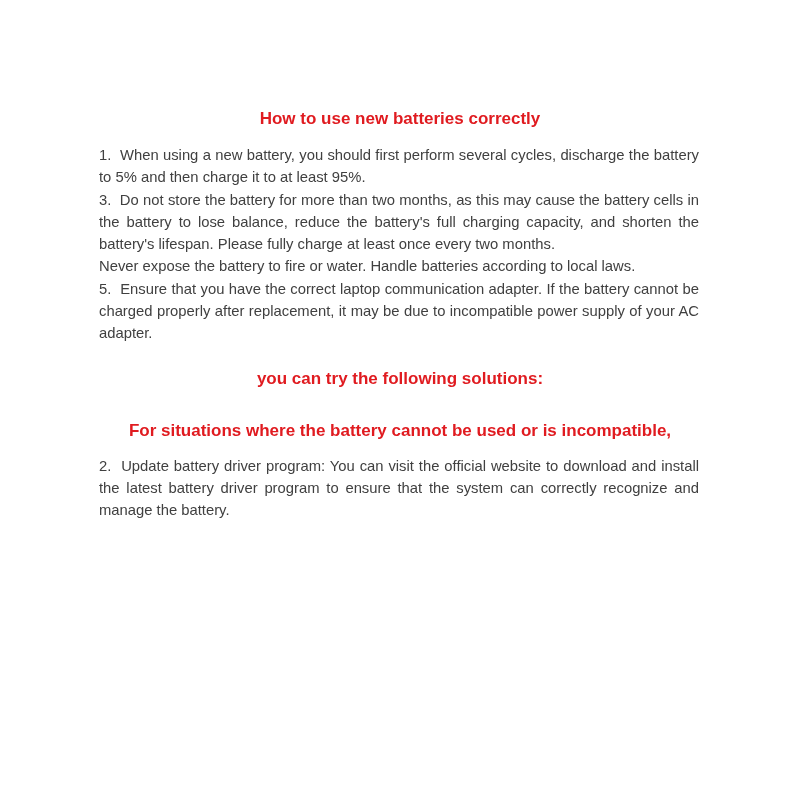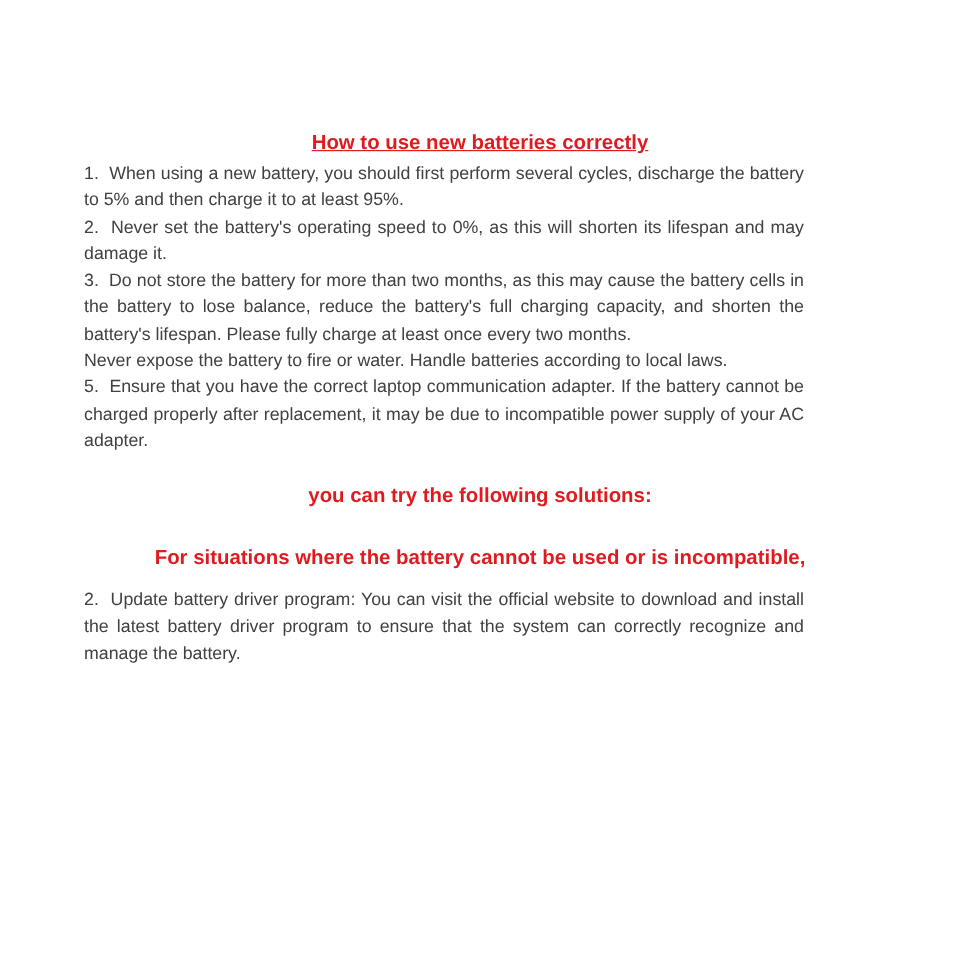--- a/index.html
+++ b/index.html
@@ -21,45 +21,44 @@
   }
   .red-heading {
     color: var(--heading-color);
     font-weight: bold;
     text-align: center;
     font-size: 17px;
     line-height: 22px;
     margin: 0;
     width: 100%;
   }
-  .heading-main { margin-bottom: 4px; text-decoration: underline; }
+  .heading-main { margin-bottom: 14px; }
   .heading-situations { margin-top: 30px; }
   .heading-solutions { margin-top: 23px; }
   .content {
     width: 600px;
-    margin-left: 70px;
+    margin-left: 99px;
     margin-right: 101px;
     font-size: 14.8px;
     line-height: 22.3px;
     text-align: justify;
     color: var(--body-color);
   }
   .content.solutions { margin-top: 13px; }
   .content p { margin: 0; }
 </style>
 </head>
 <body>
 
 <div class="page">
 
   <h1 class="red-heading heading-main">How to use new batteries correctly</h1>
 
   <div class="content">
     <p>1.&nbsp; When using a new battery, you should first perform several cycles, discharge the battery to 5% and then charge it to at least 95%.</p>
-    <p>2.&nbsp; Never set the battery's operating speed to 0%, as this will shorten its lifespan and may damage it.</p>
     <p>3.&nbsp; Do not store the battery for more than two months, as this may cause the battery cells in the battery to lose balance, reduce the battery's full charging capacity, and shorten the battery's lifespan. Please fully charge at least once every two months.</p>
     <p>Never expose the battery to fire or water. Handle batteries according to local laws.</p>
     <p>5.&nbsp; Ensure that you have the correct laptop communication adapter. If the battery cannot be charged properly after replacement, it may be due to incompatible power supply of your AC adapter.</p>
   </div>
 
   <h2 class="red-heading heading-solutions">you can try the following solutions:</h2>
 
   <h2 class="red-heading heading-situations">For situations where the battery cannot be used or is incompatible,</h2>
 
   <div class="content solutions">

